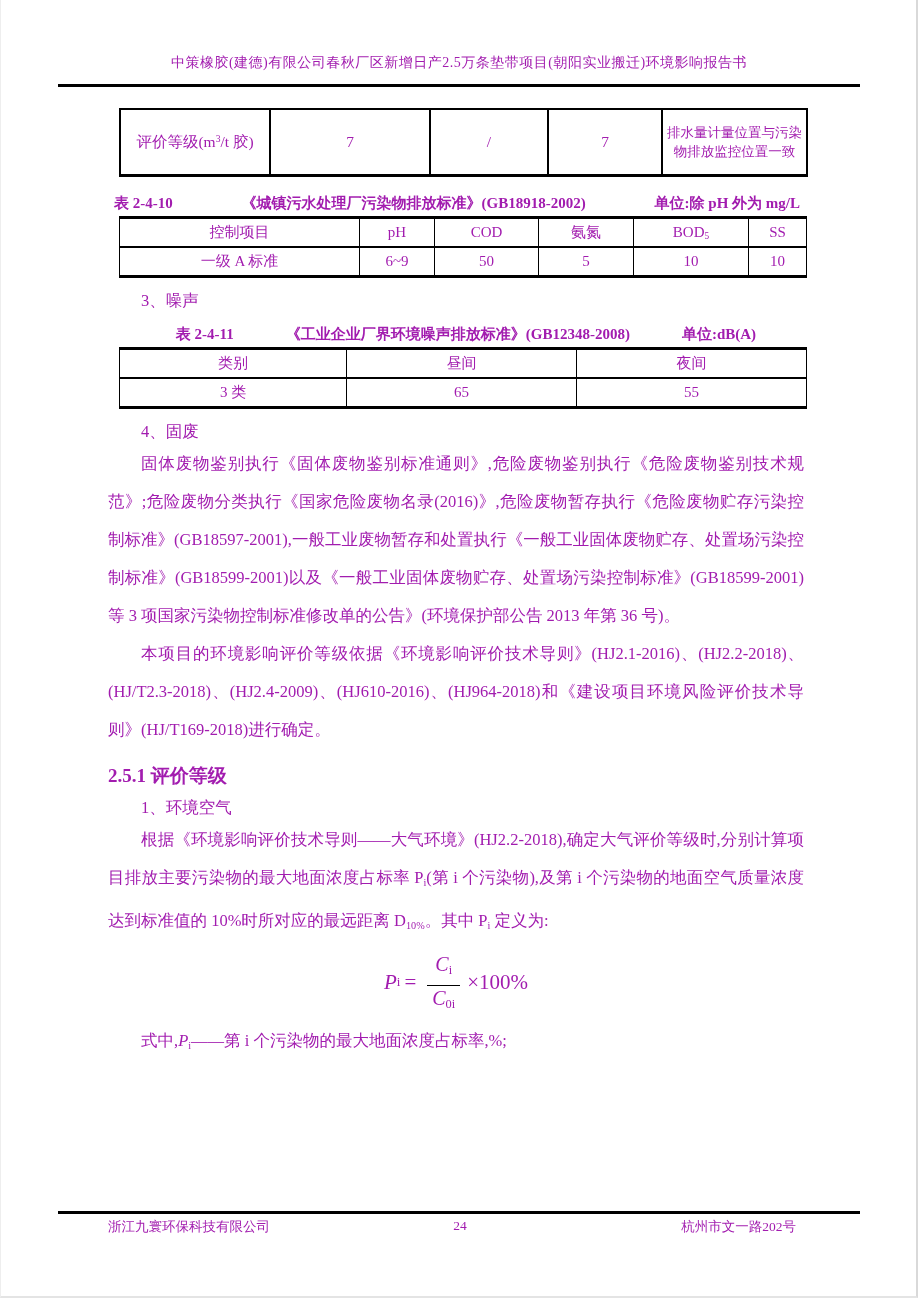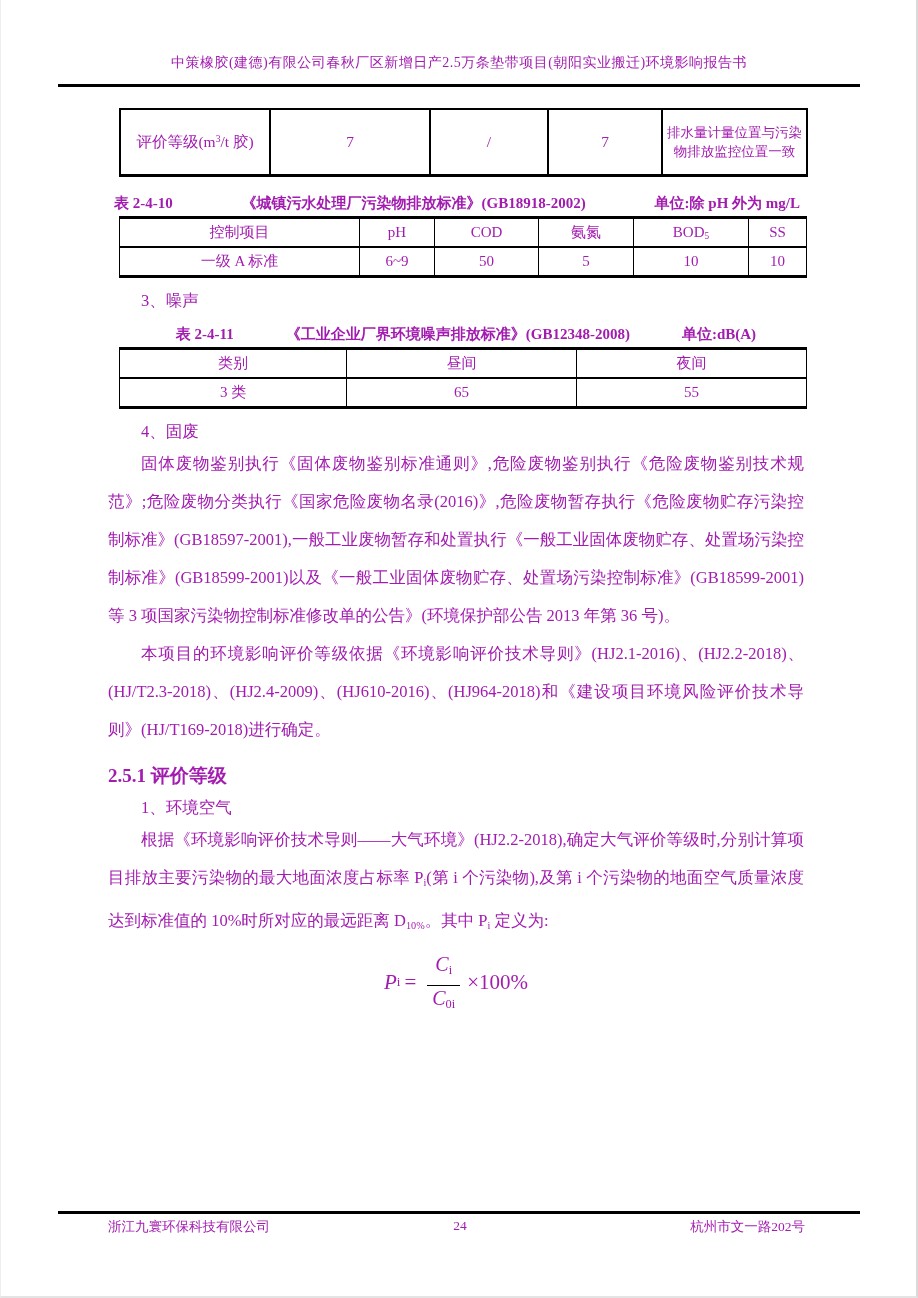--- a/index.html
+++ b/index.html
@@ -49,21 +49,21 @@
   .frac .fnum { display:block; border-bottom:1.5px solid #000; padding:0 8px 7px; }
   .frac .fden { display:block; padding-top:1px; }
   .feq { margin:0 4px; }
 
   .formula-note { margin:10px 0 0 0; text-indent:2em; line-height:38px; }
 
   .footer-rule { position:absolute; top:1211px; left:57px; width:802px; border-top:3px solid #000; }
   .doc-footer { position:absolute; top:1218px; left:107px; width:704px; font-size:13.5px; }
   .doc-footer .f-left { position:absolute; left:0; }
   .doc-footer .f-center { position:absolute; left:50%; transform:translateX(-50%); }
-  .doc-footer .f-right { position:absolute; right:7px; }
+  .doc-footer .f-right { position:absolute; right:16px; }
 </style>
 </head>
 <body>
 
 <div class="page">
 
   <div class="doc-header">中策橡胶(建德)有限公司春秋厂区新增日产2.5万条垫带项目(朝阳实业搬迁)环境影响报告书</div>
   <div class="header-rule"></div>
 
   <div class="content">
@@ -164,20 +164,21 @@
       <span class="fvar">P</span>
         <sub>i</sub>
       <span class="feq">=</span>
       <span class="frac">
         <span class="fnum"><span class="fvar">C</span><sub>i</sub></span>
         <span class="fden"><span class="fvar">C</span><sub>0i</sub></span>
       </span>
       <span>×100%</span>
     </div>
 
+    <p class="formula-note"><span>式中,</span><span class="fvar">P</span><sub>i</sub><span>——第 i 个污染物的最大地面浓度占标率,%;</span></p>
 
   </div>
 
   <div class="footer-rule"></div>
   <div class="doc-footer">
     <span class="f-left">浙江九寰环保科技有限公司</span>
     <span class="f-center">24</span>
     <span class="f-right">杭州市文一路202号</span>
   </div>
 

